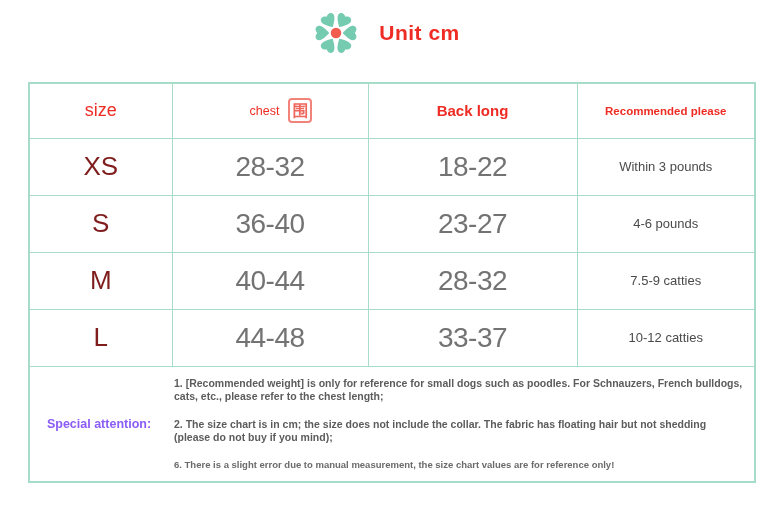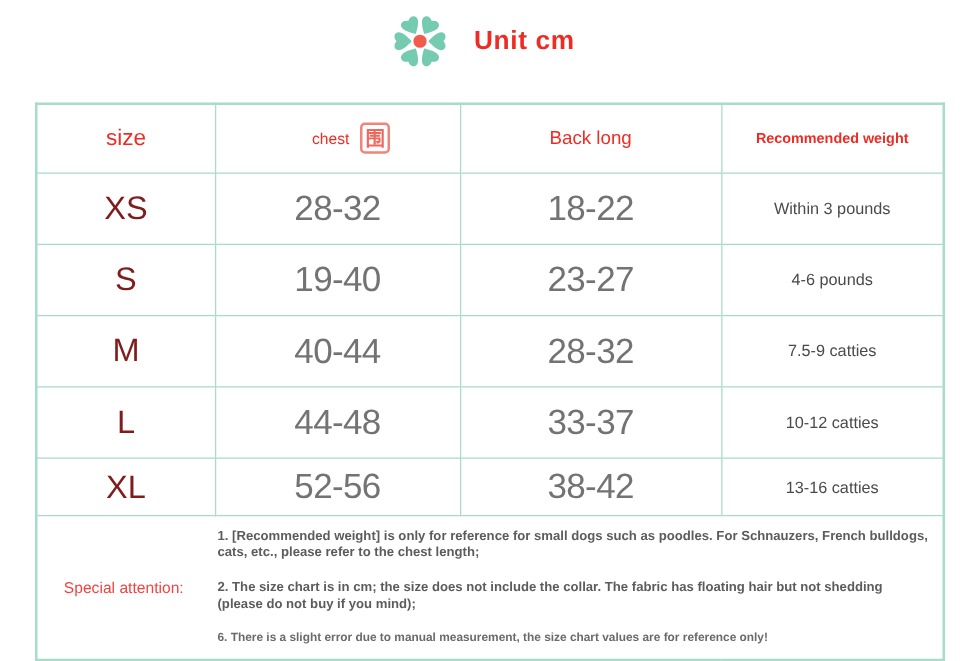--- a/index.html
+++ b/index.html
@@ -48,21 +48,21 @@
   col.c-back  { width: 209px; }
   col.c-weight{ width: 178px; }
 
   tr.header-row { height: 55px; }
   tr.data-row   { height: 57px; }
   tr.data-row.last { height: 46px; }
   tr.notes-row  { height: 103px; }
 
   .h-size   { color: #ee2c24; font-size: 18px; font-weight: 400; }
   .h-chest  { color: #ee2c24; font-size: 12.5px; font-weight: 400; margin-left: 22px; }
-  .h-back   { color: #ee2c24; font-size: 15px; font-weight: 400; margin-top: 42px; }
+  .h-back   { color: #ee2c24; font-size: 15px; font-weight: 700; margin-top: 42px; }
   .h-weight { color: #ee2c24; font-size: 11.5px; font-weight: 700; }
 
   .chest-head-wrap {
     display: inline-flex; align-items: center; justify-content: center; gap: 9px;
   }
   .seal-icon {
     display: inline-flex; align-items: center; justify-content: center;
     width: 24px; height: 25px;
     border: 2px solid #f2837a;
     border-radius: 4px;
@@ -76,21 +76,21 @@
   .cell-size   { color: #7f1d1d; font-size: 26px; font-weight: 400; }
   .cell-num    { color: #737373; font-size: 28px; font-weight: 400; letter-spacing: -0.5px; }
   .cell-weight { color: #4a4a4a; font-size: 13px; }
   tr.data-row:first-of-type .cell-weight { font-size: 11px; color: #555555; }
 
   
   .notes-cell { padding: 10px 6px 10px 0; }
   .notes-flex { display: flex; align-items: center; width: 100%; }
   .notes-label {
     width: 138px; flex: 0 0 138px;
-    color: #ef4444; font-size: 12.5px; font-weight: 400;
+    color: #8b5cf6; font-size: 12.5px; font-weight: 700;
     text-align: center;
   }
   .notes-list { flex: 1; text-align: left; }
   .note-line {
     color: #5c5c5c; font-size: 10.5px; line-height: 1.25;
     margin: 0 4px 15px 6px;
     font-weight: bold;
   }
   .note-line:last-child { margin-bottom: 0; font-size: 9.5px; color: #6a6a6a; }
 </style>
@@ -134,52 +134,46 @@
   <tbody>
     <tr class="header-row">
       <td class="h-size">size</td>
       <td>
         <span class="chest-head-wrap">
           <span class="h-chest">chest</span>
           <span class="seal-icon">围</span>
         </span>
       </td>
       <td class="h-back">Back long</td>
-      <td class="h-weight">Recommended weight</td>
+      <td class="h-weight">Recommended please</td>
     </tr>
 
     <tr class="data-row">
       <td class="cell-size">XS</td>
       <td class="cell-num">28-32</td>
       <td class="cell-num">18-22</td>
       <td class="cell-weight">Within 3 pounds</td>
     </tr>
     <tr class="data-row">
       <td class="cell-size">S</td>
-      <td class="cell-num">19-40</td>
+      <td class="cell-num">36-40</td>
       <td class="cell-num">23-27</td>
       <td class="cell-weight">4-6 pounds</td>
     </tr>
     <tr class="data-row">
       <td class="cell-size">M</td>
       <td class="cell-num">40-44</td>
       <td class="cell-num">28-32</td>
       <td class="cell-weight">7.5-9 catties</td>
     </tr>
     <tr class="data-row">
       <td class="cell-size">L</td>
       <td class="cell-num">44-48</td>
       <td class="cell-num">33-37</td>
       <td class="cell-weight">10-12 catties</td>
-    </tr>
-    <tr class="data-row last">
-      <td class="cell-size">XL</td>
-      <td class="cell-num">52-56</td>
-      <td class="cell-num">38-42</td>
-      <td class="cell-weight">13-16 catties</td>
     </tr>
 
     <tr class="notes-row">
       <td colspan="4" class="notes-cell">
         <div class="notes-flex">
           <div class="notes-label">Special attention:</div>
           <div class="notes-list">
             <p class="note-line">1. [Recommended weight] is only for reference for small dogs such as poodles. For Schnauzers, French bulldogs, cats, etc., please refer to the chest length;</p>
             <p class="note-line">2. The size chart is in cm; the size does not include the collar. The fabric has floating hair but not shedding (please do not buy if you mind);</p>
             <p class="note-line">6. There is a slight error due to manual measurement, the size chart values are for reference only!</p>

